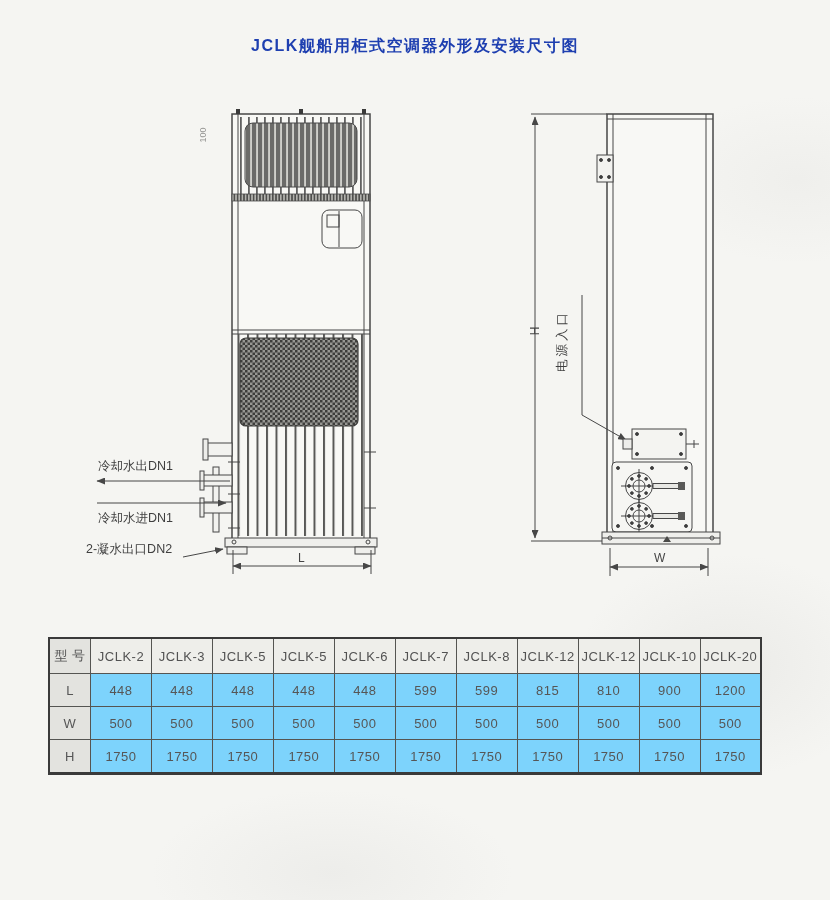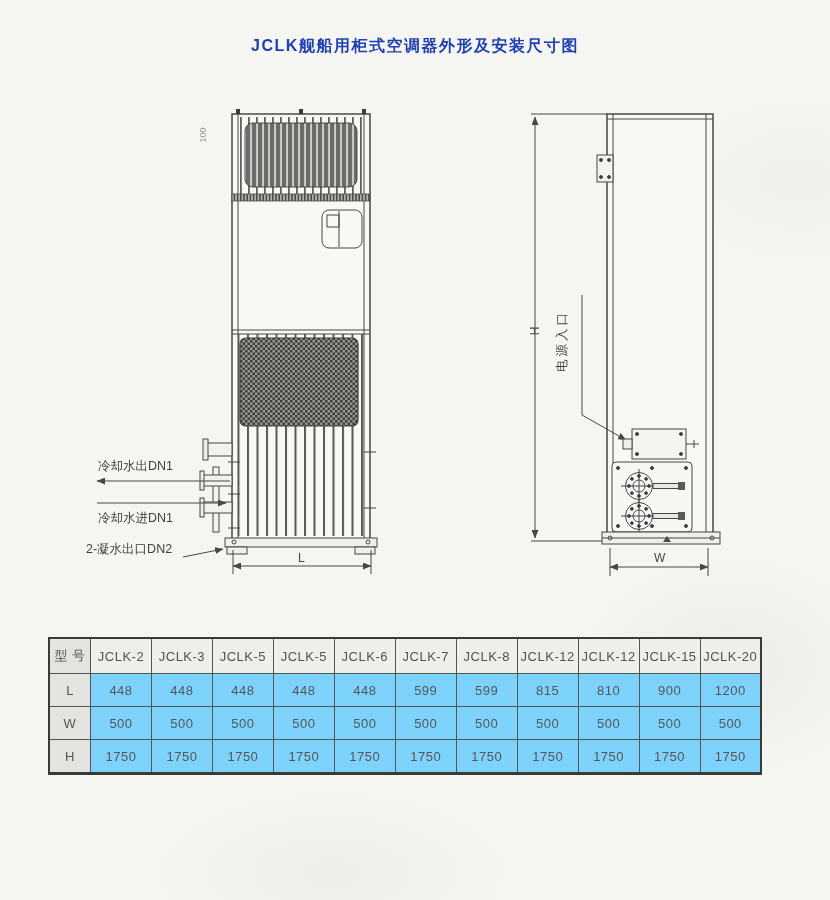--- a/index.html
+++ b/index.html
@@ -235,21 +235,21 @@
           <th class="rowlabel">型 号</th>
         <th>JCLK-2</th>
             <th>JCLK-3</th>
             <th>JCLK-5</th>
             <th>JCLK-5</th>
             <th>JCLK-6</th>
             <th>JCLK-7</th>
             <th>JCLK-8</th>
             <th>JCLK-12</th>
             <th>JCLK-12</th>
-            <th>JCLK-15</th>
+            <th>JCLK-10</th>
             <th>JCLK-20</th>
           </tr>
       </thead>
       <tbody>
           <tr>
             <th class="rowlabel">L</th>
             <td>448</td>
             <td>448</td>
             <td>448</td>
             <td>448</td>

